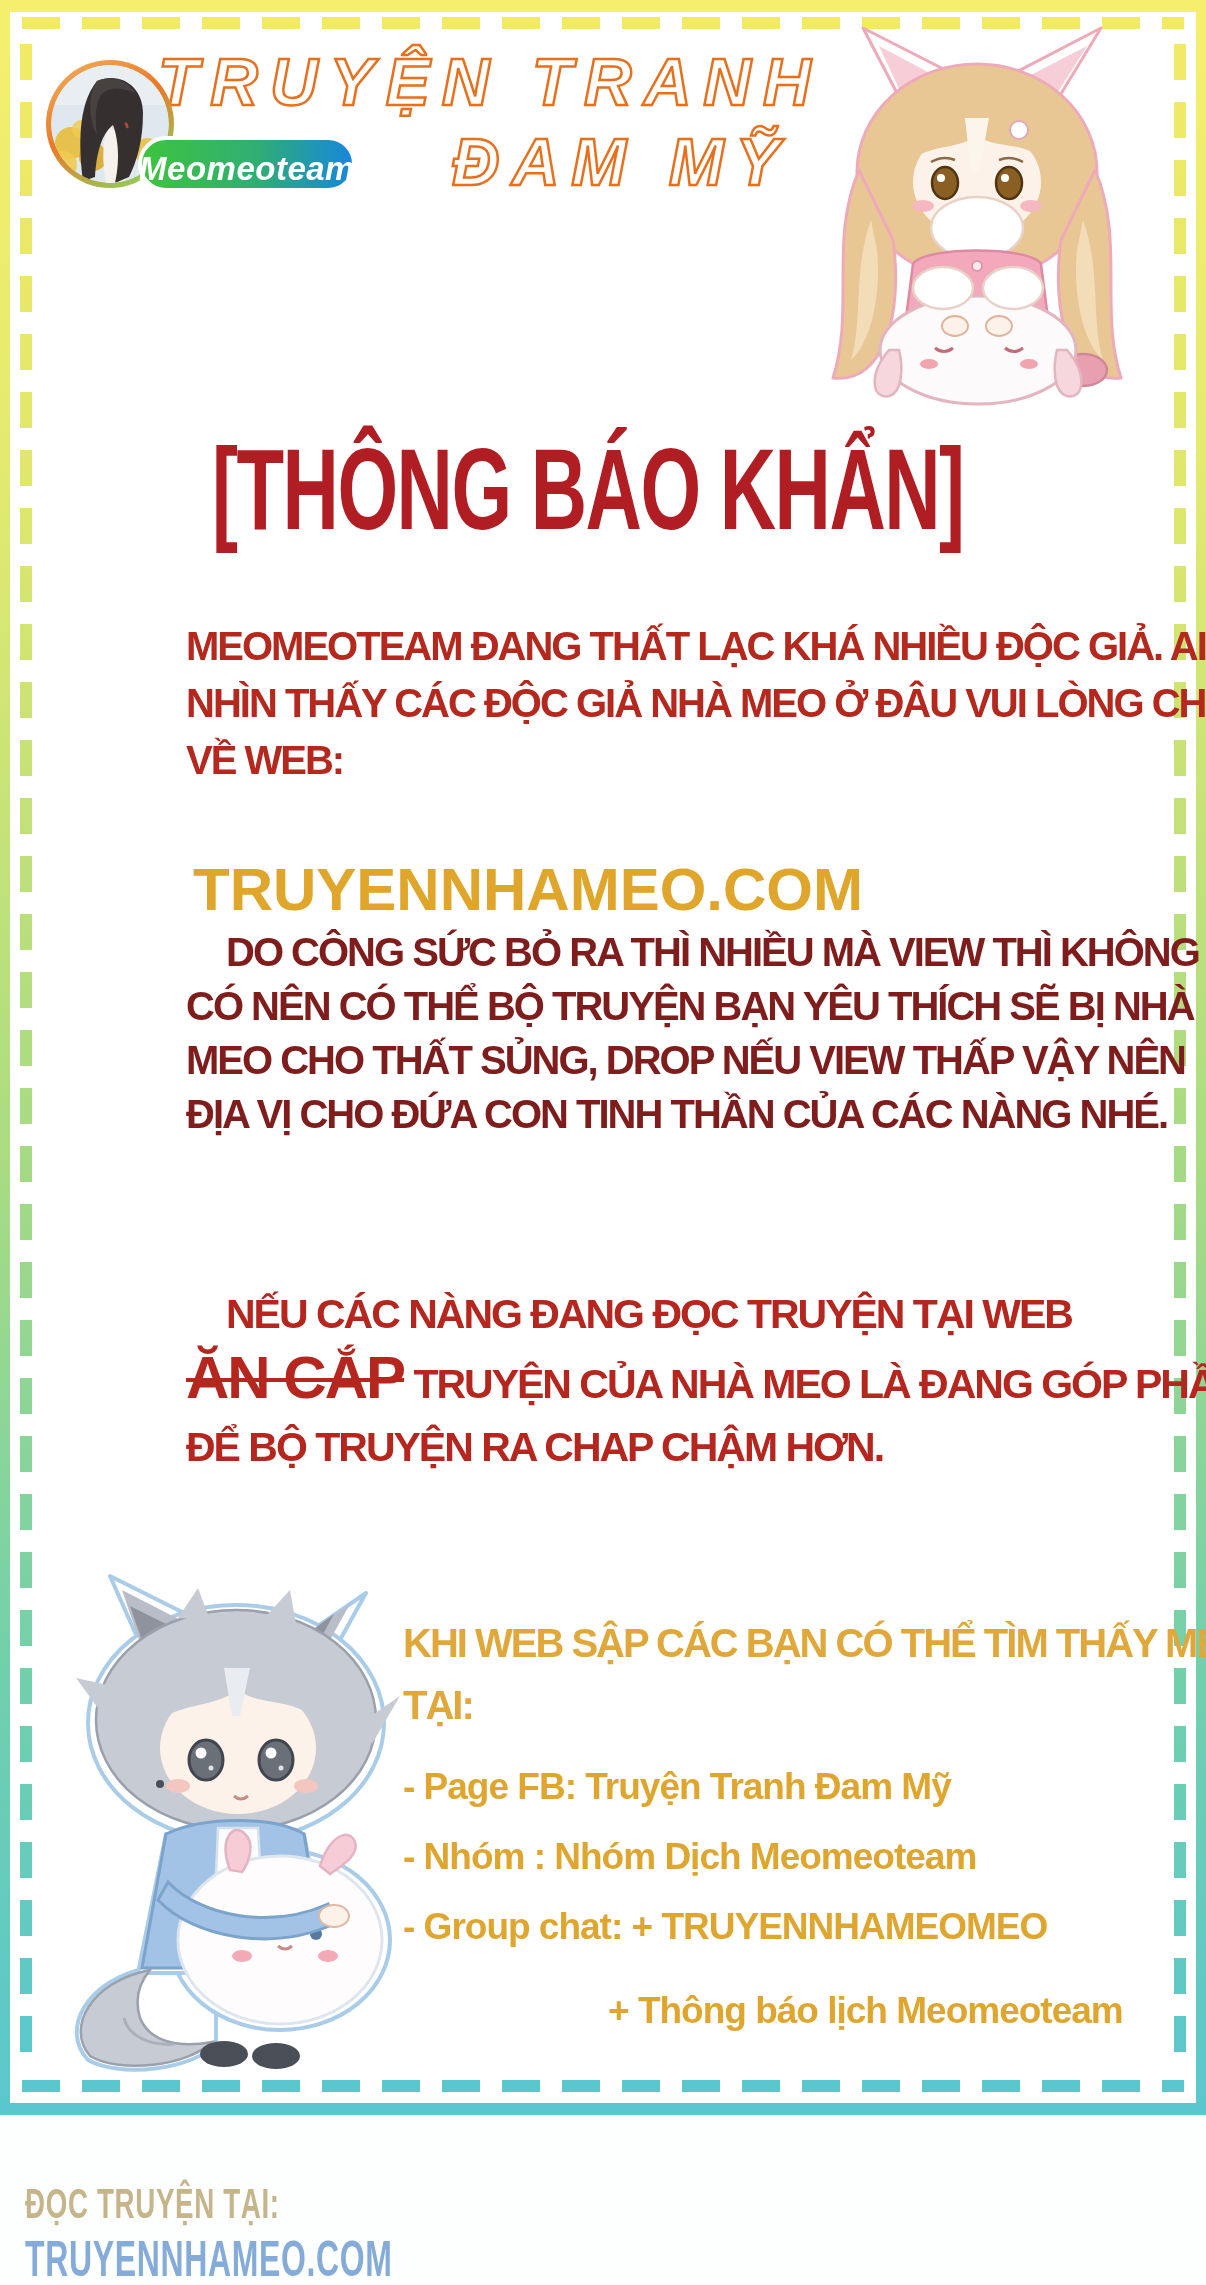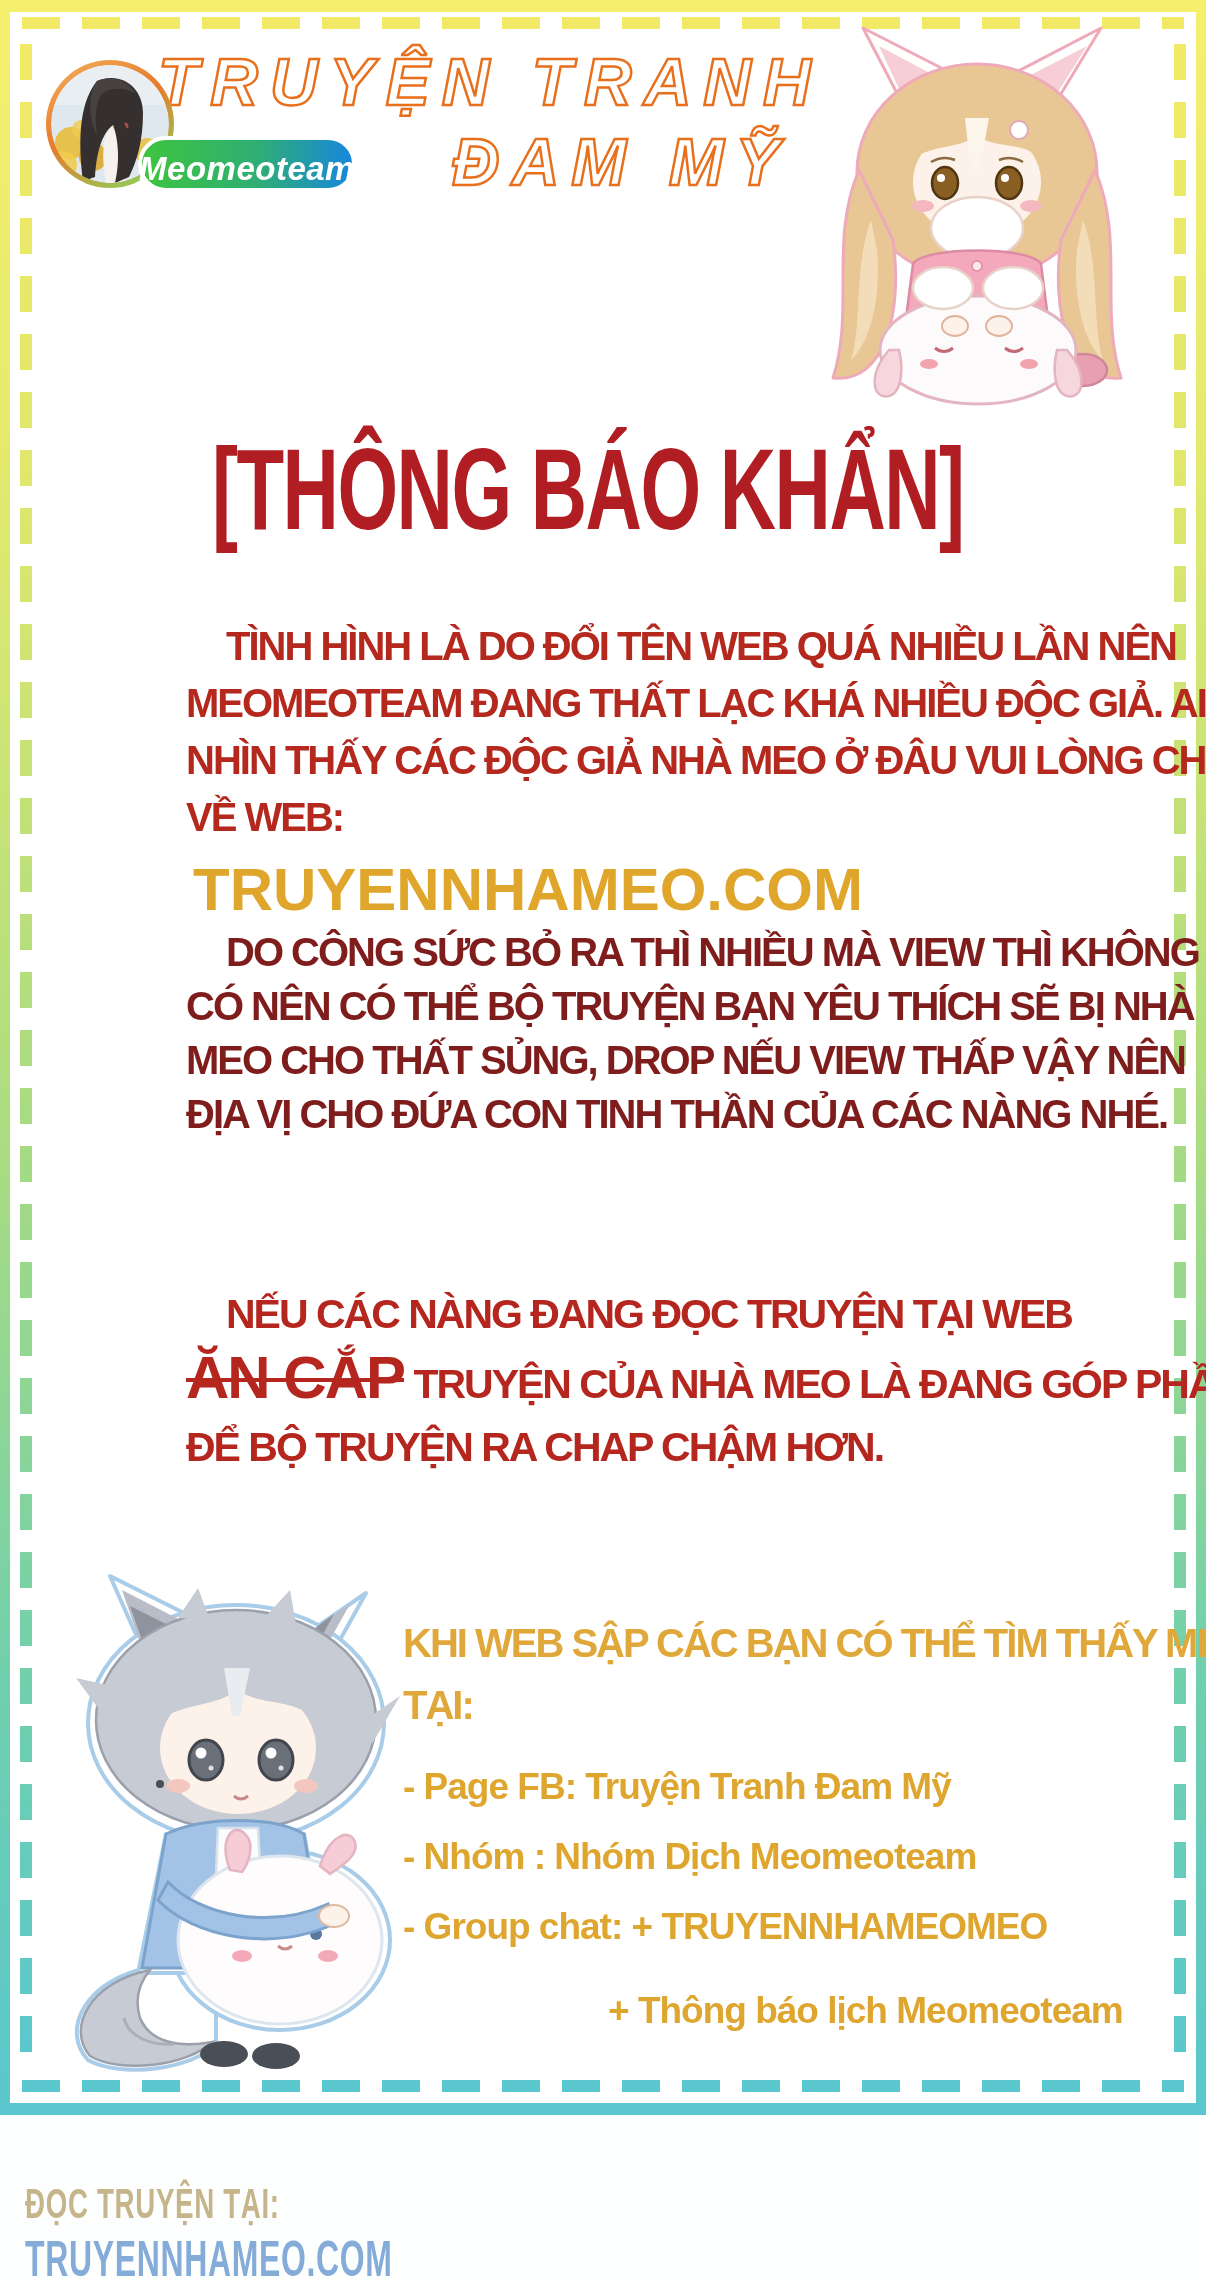--- a/index.html
+++ b/index.html
@@ -162,21 +162,20 @@
     <ellipse cx="220" cy="268" rx="30" ry="21" fill="#ffffff" stroke="#e8d2c8" stroke-width="2.5"></ellipse>
     <ellipse cx="162" cy="306" rx="13" ry="10" fill="#fdf2e9" stroke="#e0b49c" stroke-width="2"></ellipse>
     <ellipse cx="206" cy="306" rx="13" ry="10" fill="#fdf2e9" stroke="#e0b49c" stroke-width="2"></ellipse>
     <circle cx="226" cy="110" r="9" fill="#ffffff" stroke="#e0a8b8" stroke-width="2"></circle>
   </svg>
 </div>
 
 <div class="title">[THÔNG BÁO KHẨN]</div>
 
 <div class="para p1">
-  <div class="ln indent">TÌNH HÌNH LÀ DO ĐỔI TÊN WEB QUÁ NHIỀU LẦN NÊN</div>
   <div class="ln">MEOMEOTEAM ĐANG THẤT LẠC KHÁ NHIỀU ĐỘC GIẢ. AI</div>
   <div class="ln">NHÌN THẤY CÁC ĐỘC GIẢ NHÀ MEO Ở ĐÂU VUI LÒNG CHỈ</div>
   <div class="ln">VỀ WEB:</div>
 </div>
 
 <div class="url-gold">TRUYENNHAMEO.COM</div>
 
 <div class="para p2">
   <div class="ln indent">DO CÔNG SỨC BỎ RA THÌ NHIỀU MÀ VIEW THÌ KHÔNG</div>
   <div class="ln">CÓ NÊN CÓ THỂ BỘ TRUYỆN BẠN YÊU THÍCH SẼ BỊ NHÀ</div>

